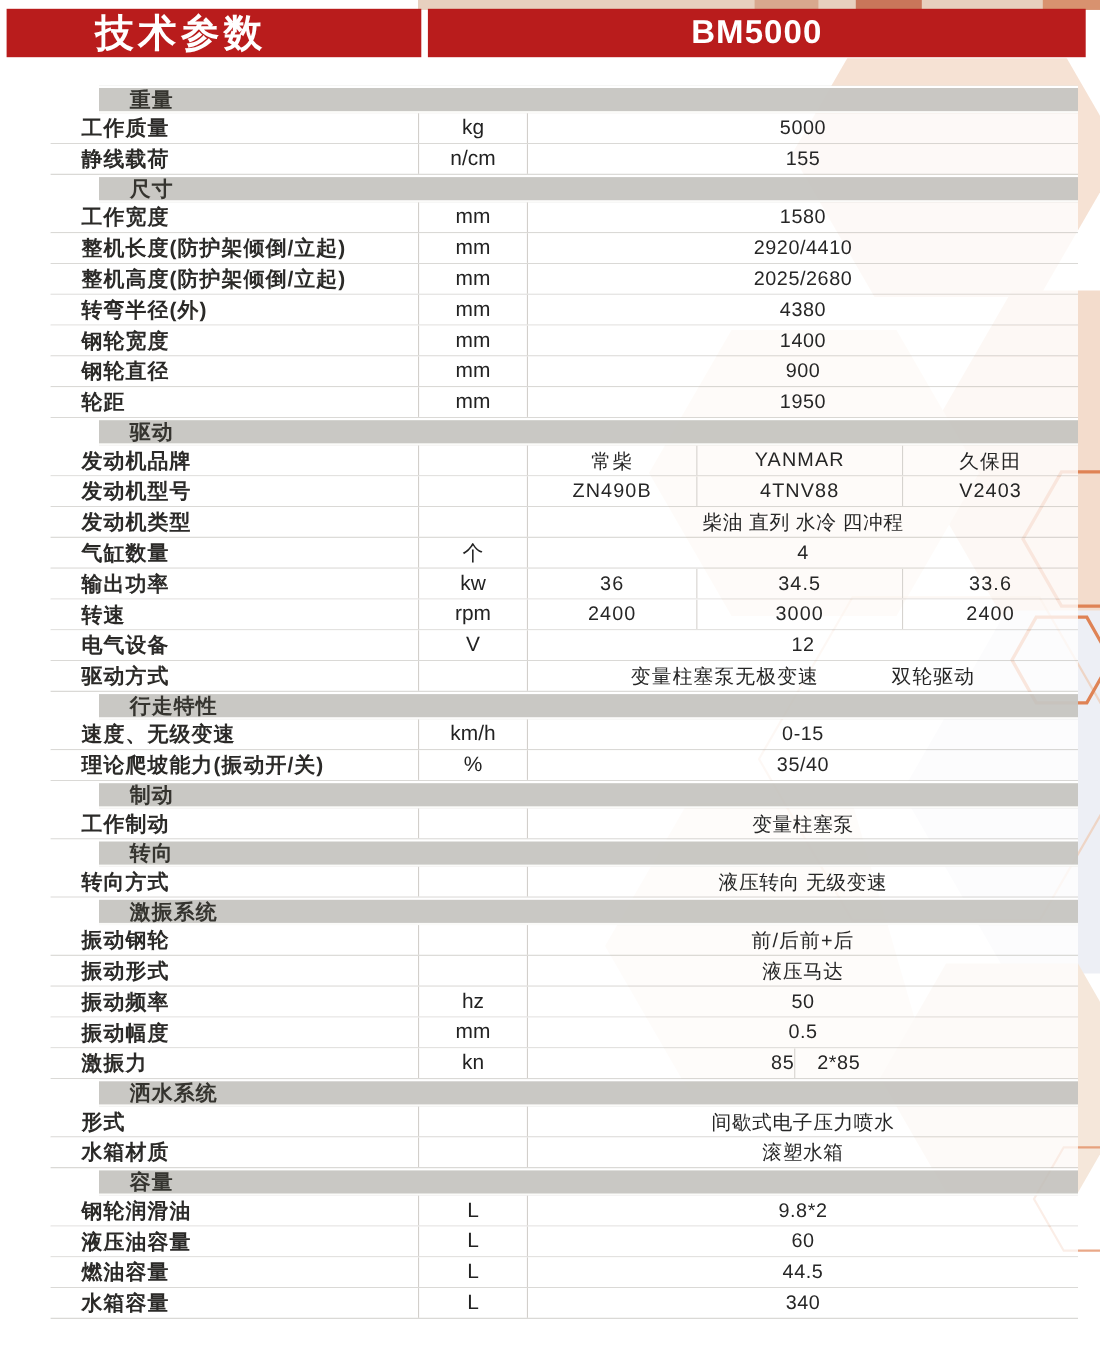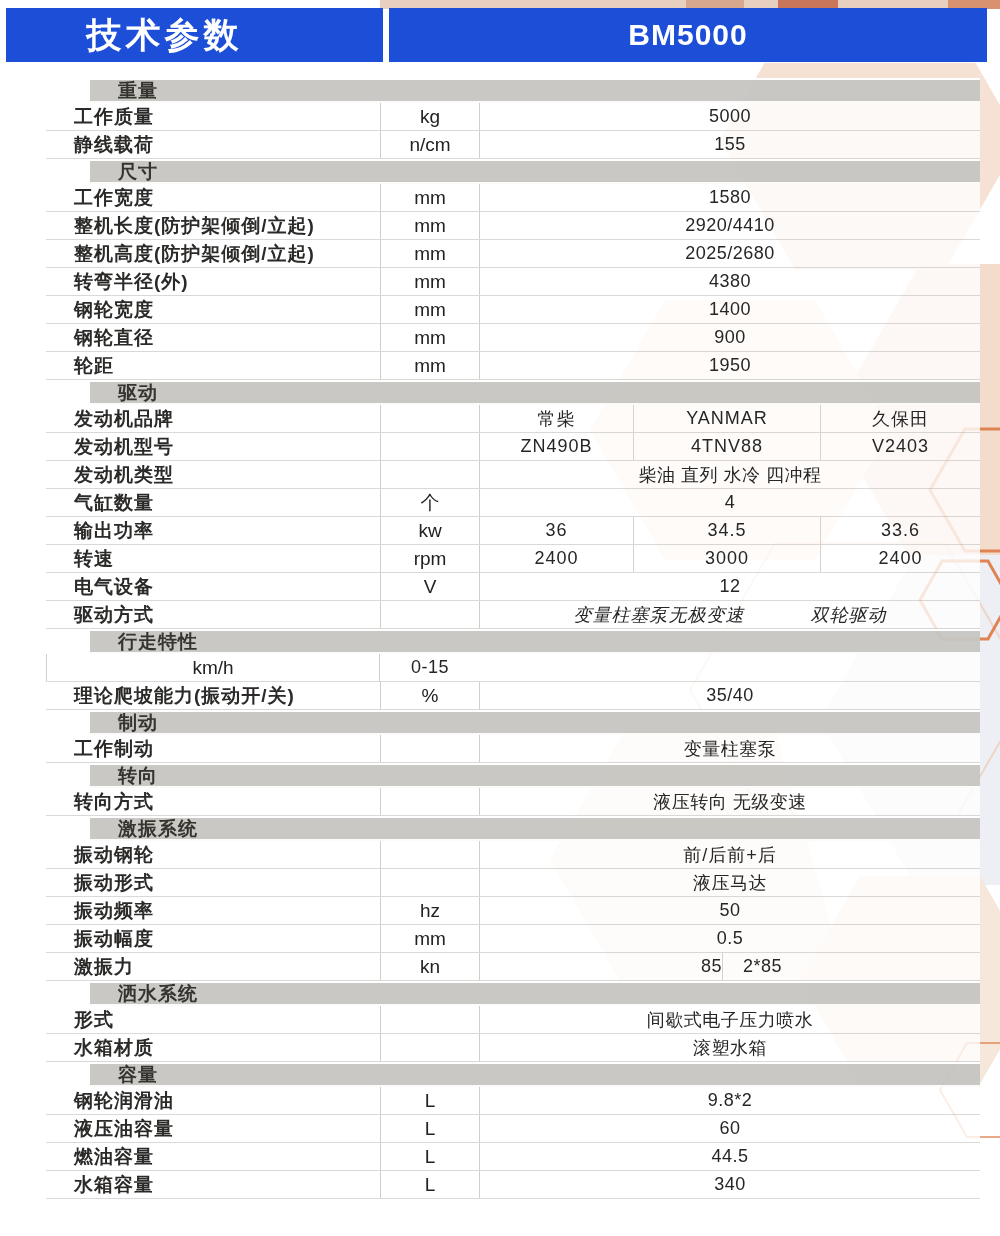--- a/index.html
+++ b/index.html
@@ -4,21 +4,21 @@
 <style>
   html,body{margin:0;padding:0;}
   body{
     width:1000px;height:1236px;position:relative;overflow:hidden;
     background:#ffffff;
     font-family:"Liberation Sans","DejaVu Sans",sans-serif;
     -webkit-font-smoothing:antialiased;
   }
   .bg{position:absolute;inset:0;z-index:0;}
   .header-bar{
-    position:absolute;top:8px;height:54px;background:#1d4ed8;color:#ffffff;
+    position:absolute;top:8px;height:44px;background:#b91c1c;color:#ffffff;
     display:flex;align-items:center;justify-content:center;z-index:2;
     box-shadow:0 1px 0 rgba(255,255,255,.9);
   }
   .bar-left{left:6px;width:377px;font-size:35px;font-weight:bold;letter-spacing:4px;}
   .bar-left .t{transform:translateX(-30px);}
   .bar-right{left:389px;width:598px;font-size:30px;font-weight:bold;letter-spacing:1px;}
   .spec-table{position:absolute;left:46px;top:78px;width:934px;z-index:1;}
   .sec{
     height:25px;box-sizing:border-box;background:rgba(199,198,194,.96);
     border-top:2px solid #ffffff;border-bottom:2px solid #fbfbf9;
@@ -31,21 +31,21 @@
     font-size:19px;color:#262626;
   }
   .cell{display:flex;align-items:center;justify-content:center;overflow:hidden;white-space:nowrap;}
   .cell.name{justify-content:flex-start;padding-left:28px;font-weight:bold;color:#2b2a28;letter-spacing:1px;}
   .cell.unit{border-left:1px solid #d2cfcb;border-right:1px solid #d2cfcb;font-weight:normal;font-size:19px;color:#222;}
   .cell.value{font-size:18px;letter-spacing:.5px;}
   .value.triple{display:grid;grid-template-columns:153px 187px 1fr;padding:0;letter-spacing:1px;}
   .value.triple span{display:flex;align-items:center;justify-content:center;border-left:1px solid #d6d3cf;height:100%;}
   .value.triple span:first-child{border-left:none;}
   .value.pair{letter-spacing:1px;}
-  .value.pair.wide{gap:66px;font-style:italic;}
+  .value.pair.wide{gap:66px;}
   .value.split2{display:grid;grid-template-columns:243px 1fr;padding:0;}
   .value.split2 .sL{display:flex;align-items:center;justify-content:flex-end;border-right:1px solid #d6d3cf;height:100%;}
   .value.split2 .sR{display:flex;align-items:center;justify-content:flex-start;padding-left:20px;height:100%;}
 </style>
 </head>
 <body>
 
 <svg class="bg" viewBox="0 0 1000 1236" xmlns="http://www.w3.org/2000/svg">
   <rect x="380" y="0" width="620" height="9" fill="#e7d0bf"></rect>
   <rect x="686" y="0" width="58" height="9" fill="#d8a88e"></rect>
@@ -177,20 +177,21 @@
     <div class="cell name">驱动方式</div>
     <div class="cell unit"></div>
     <div class="cell value pair wide">
       <span>变量柱塞泵无极变速</span>
       <span>双轮驱动</span>
     </div>
   </div>
 
   <div class="sec">行走特性</div>
   <div class="row">
+    <div class="cell name">速度、无级变速</div>
     <div class="cell unit">km/h</div>
     <div class="cell value">0-15</div>
   </div>
   <div class="row">
     <div class="cell name">理论爬坡能力(振动开/关)</div>
     <div class="cell unit">%</div>
     <div class="cell value">35/40</div>
   </div>
 
   <div class="sec">制动</div>

